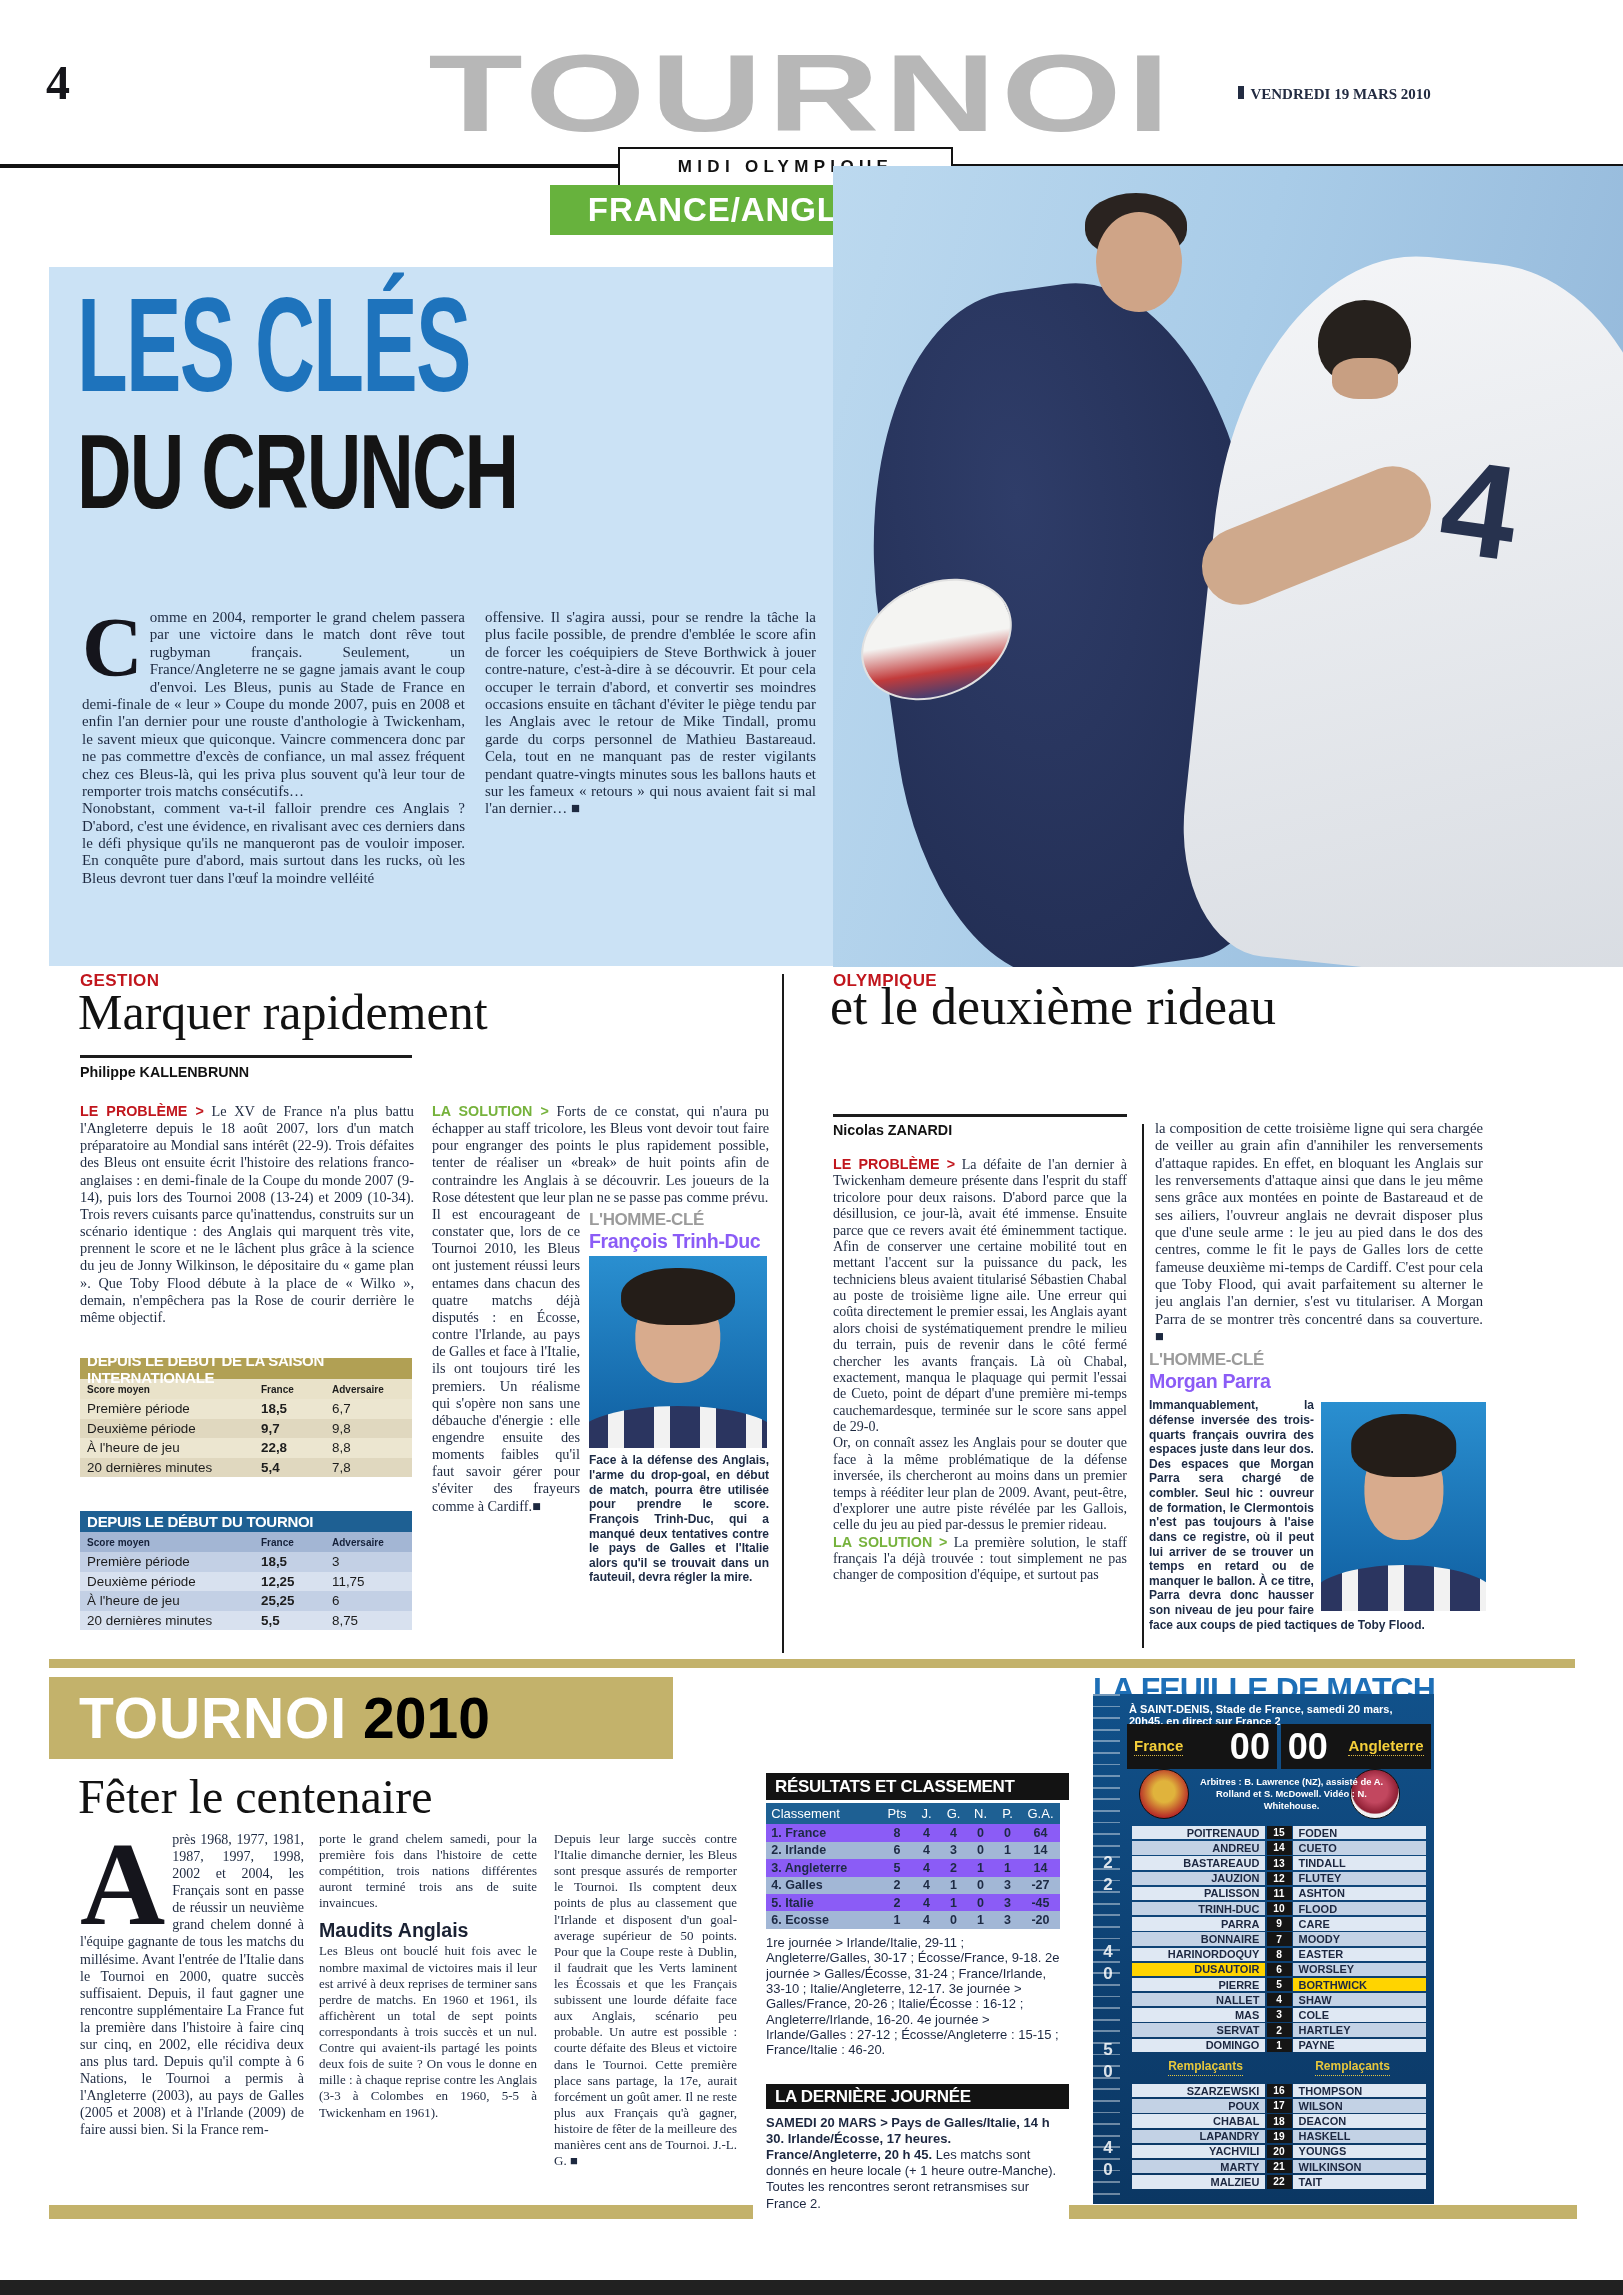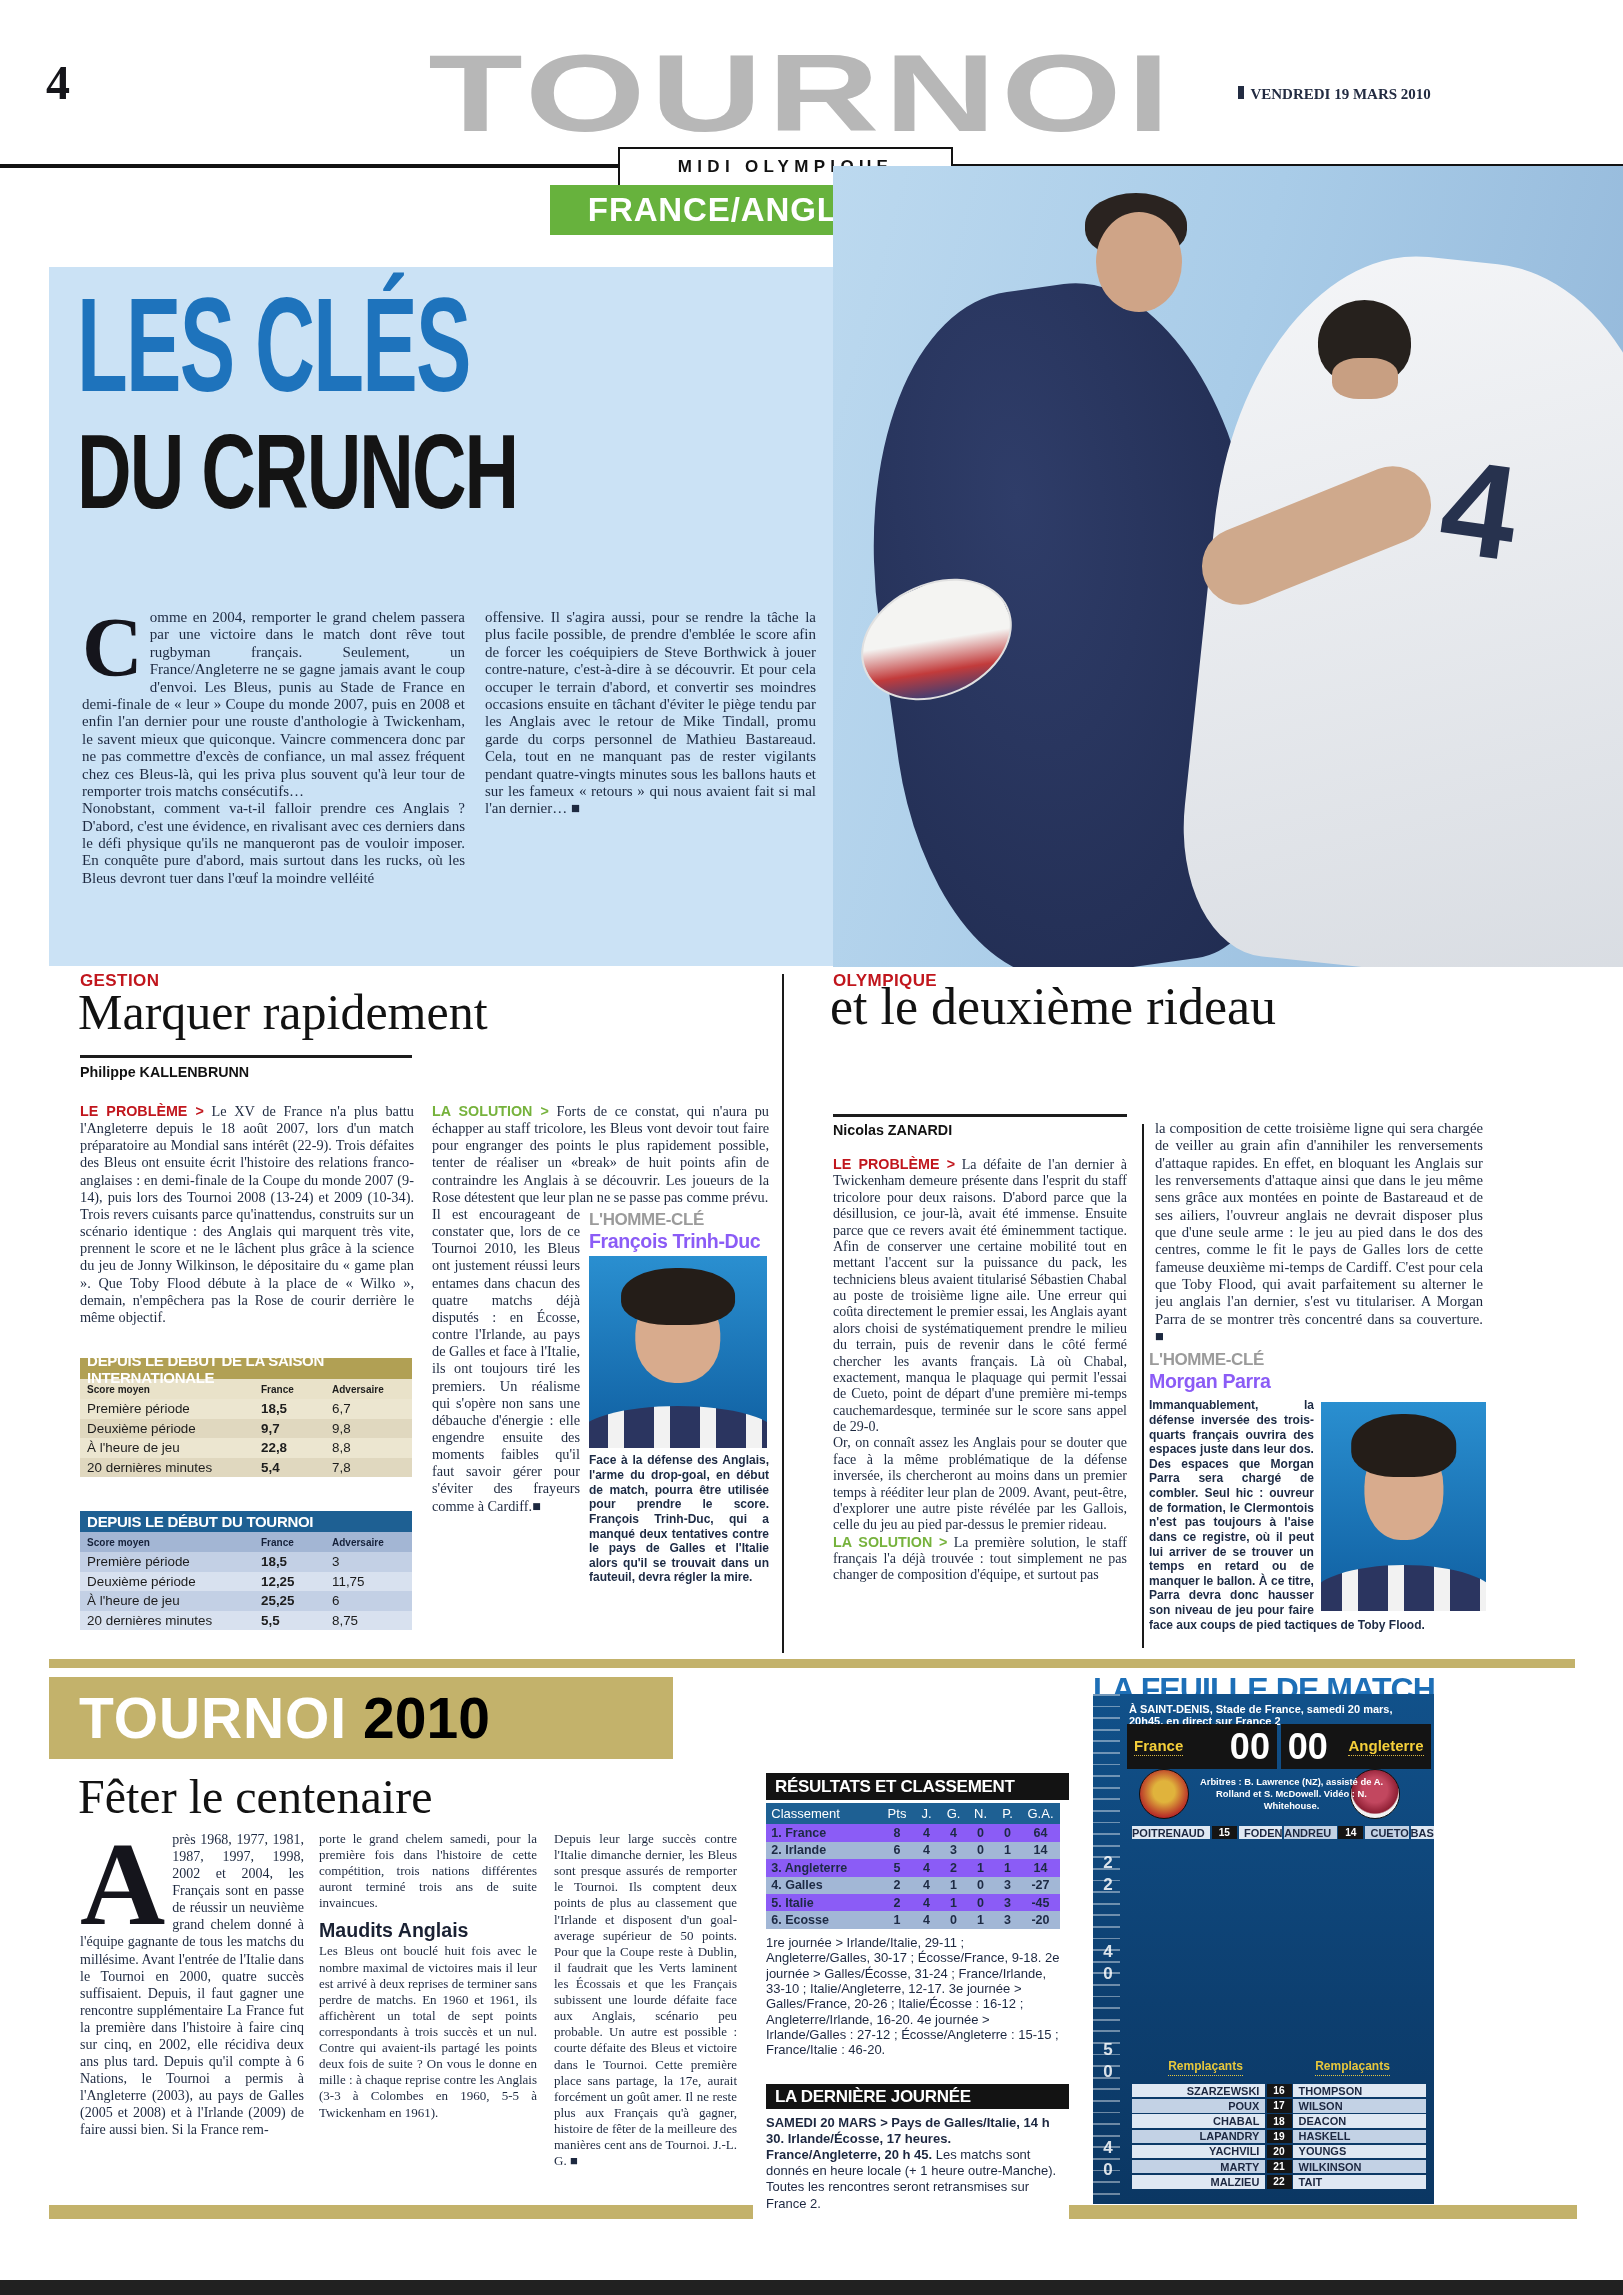--- a/index.html
+++ b/index.html
@@ -147,21 +147,21 @@
   .scorebox{width:150px;height:45px;background:#141414;display:flex;align-items:center;padding:0 7.1px;box-sizing:border-box;}
   .teamname{font:bold 15px "Liberation Sans",sans-serif;color:#f5cf3a;border-bottom:1.8px dotted #d9b642;padding-bottom:1.8px;}
   .scorenum{font:bold 36px "Liberation Sans",sans-serif;color:#fff;}
   .scorebox .right{margin-left:auto;}
   #badge-fr{position:absolute;left:46px;top:75px;width:48px;height:48px;border-radius:50%;border:1.8px solid #101010;
     background:radial-gradient(circle at 50% 45%,#e0b33c 30%,#b32025 75%);}
   #badge-en{position:absolute;right:34px;top:75px;width:48px;height:48px;border-radius:50%;border:1.8px solid #101010;
     background:radial-gradient(circle at 50% 42%,#c2475f 34%,#8f1f34 62%,#f2f2f2 66%);}
   #fm-arb{position:absolute;left:105px;top:82px;width:187px;text-align:center;
     font:bold 9.4px/1.3 "Liberation Sans",sans-serif;color:#fff;}
-  #fm-players{position:absolute;left:39px;top:132px;width:294px;display:flex;flex-direction:row;gap:1.8px;}
+  #fm-players{position:absolute;left:39px;top:132px;width:294px;display:flex;flex-direction:column;gap:1.8px;}
   .prow{display:flex;height:13.4px;gap:1.8px;font-family:"Liberation Sans",sans-serif;}
   .pfr{flex:1;background:#dfe8f3;color:#1c2740;font-weight:bold;font-size:11px;
        display:flex;align-items:center;justify-content:flex-end;padding-right:5.3px;}
   .pen{flex:1;background:#dfe8f3;color:#1c2740;font-weight:bold;font-size:11px;
        display:flex;align-items:center;padding-left:5.3px;}
   .prow:nth-child(even) .pfr,.prow:nth-child(even) .pen{background:#c3d2e5;}
   .pnum{width:25px;background:#151515;color:#fff;font-weight:bold;font-size:10.2px;
        display:flex;align-items:center;justify-content:center;}
   .hl{background:#ffd400 !important;}
   #fm-replabels{position:absolute;left:39px;top:365px;width:294px;display:flex;justify-content:space-around;}

